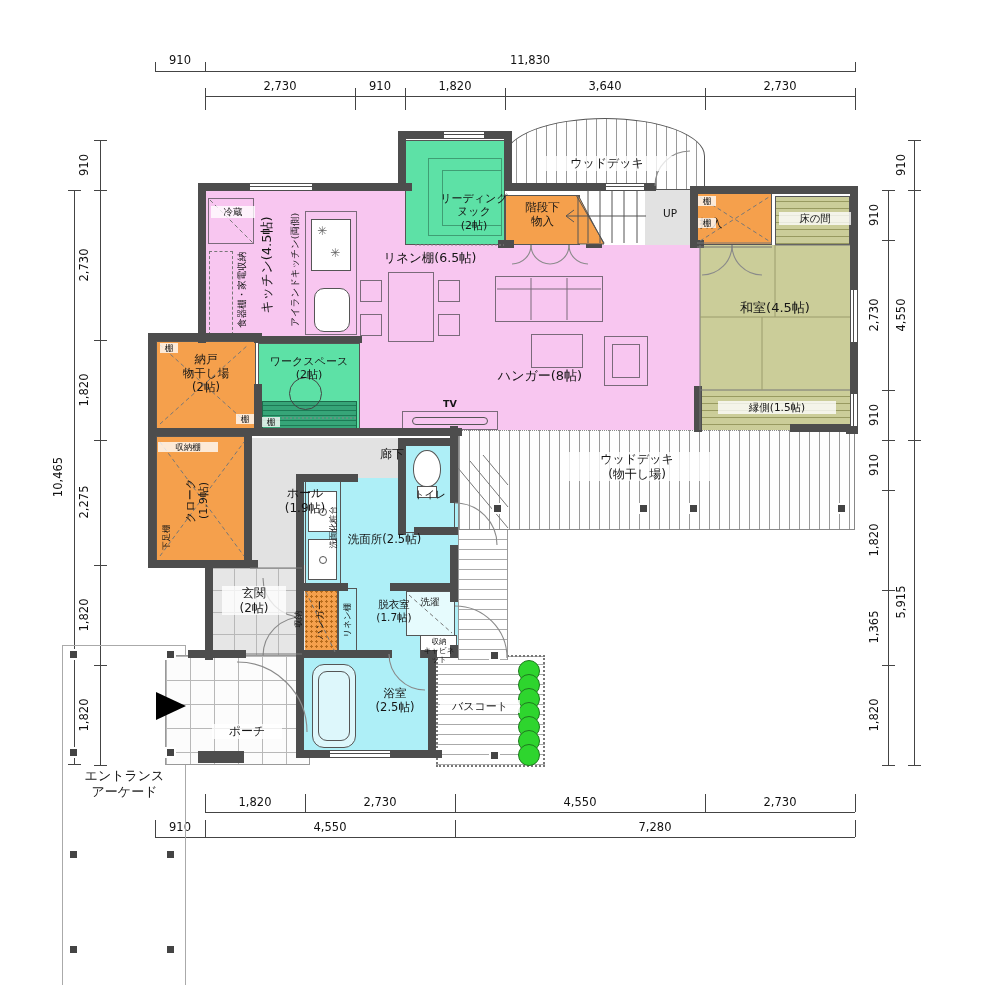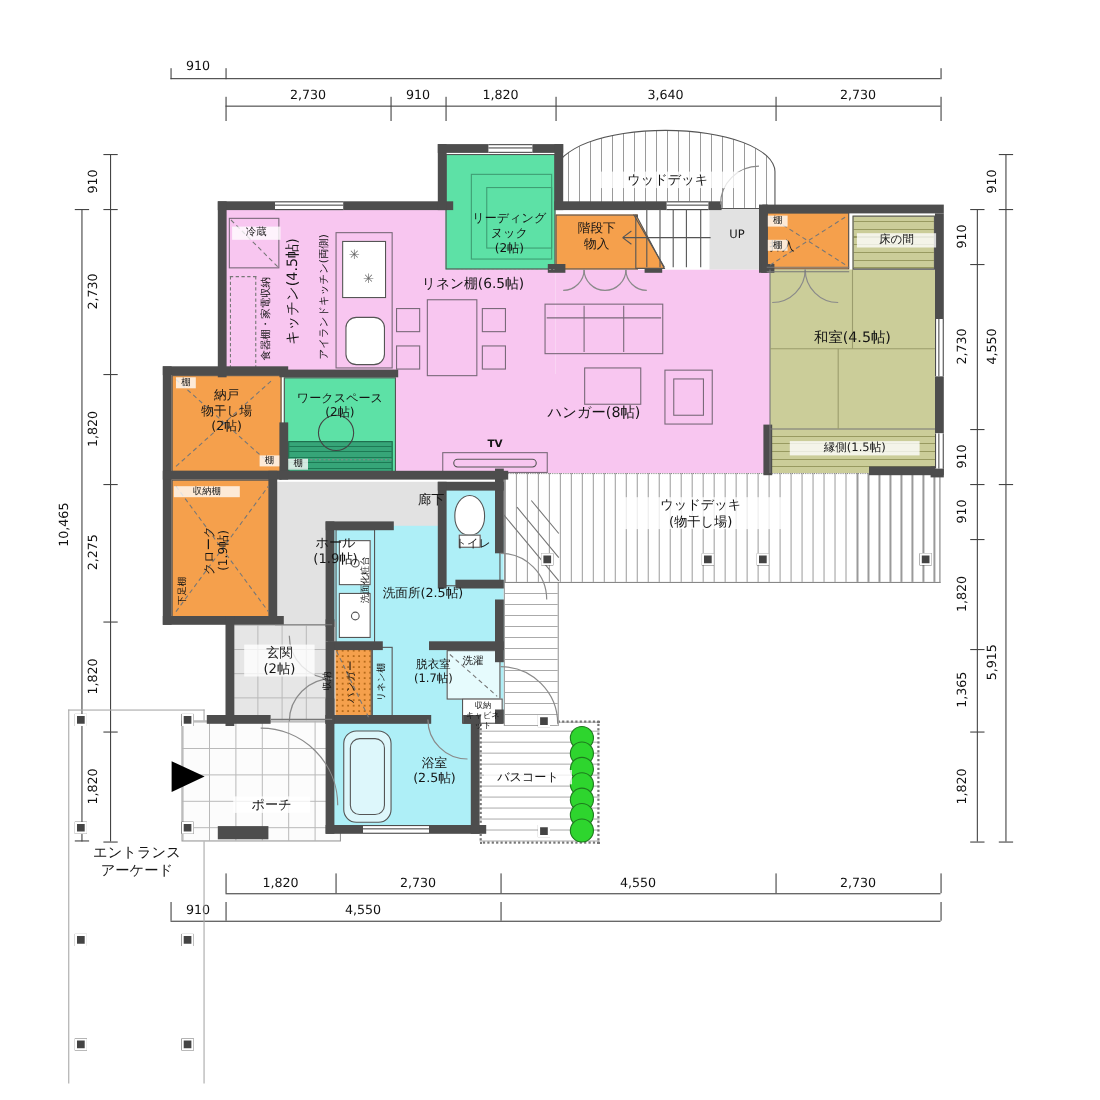--- a/index.html
+++ b/index.html
@@ -51,20 +51,21 @@
 </head>
 <body>
 
 <div class="stage">
 
   <div class="dline" style="left:155px;top:71px;width:700px;height:1px"></div>
   <div class="dline" style="left:155px;top:62px;width:1px;height:10px"></div>
   <div class="dline" style="left:205px;top:62px;width:1px;height:10px"></div>
   <div class="dline" style="left:855px;top:62px;width:1px;height:10px"></div>
   <div class="dl" style="left:155px;top:53px;width:50px">910</div>
+  <div class="dl" style="left:205px;top:53px;width:650px">11,830</div>
   <div class="dline" style="left:205px;top:96px;width:650px;height:1px"></div>
   <div class="dline" style="left:205px;top:88px;width:1px;height:22px"></div>
   <div class="dline" style="left:355px;top:88px;width:1px;height:22px"></div>
   <div class="dline" style="left:405px;top:88px;width:1px;height:22px"></div>
   <div class="dline" style="left:505px;top:88px;width:1px;height:22px"></div>
   <div class="dline" style="left:705px;top:88px;width:1px;height:22px"></div>
   <div class="dline" style="left:855px;top:88px;width:1px;height:22px"></div>
   <div class="dl" style="left:205px;top:79px;width:150px">2,730</div>
   <div class="dl" style="left:355px;top:79px;width:50px">910</div>
   <div class="dl" style="left:405px;top:79px;width:100px">1,820</div>
@@ -125,20 +126,21 @@
   <div class="dl" style="left:305px;top:795px;width:150px">2,730</div>
   <div class="dl" style="left:455px;top:795px;width:250px">4,550</div>
   <div class="dl" style="left:705px;top:795px;width:150px">2,730</div>
   <div class="dline" style="left:155px;top:837px;width:700px;height:1px"></div>
   <div class="dline" style="left:155px;top:820px;width:1px;height:17px"></div>
   <div class="dline" style="left:205px;top:820px;width:1px;height:17px"></div>
   <div class="dline" style="left:455px;top:820px;width:1px;height:17px"></div>
   <div class="dline" style="left:855px;top:820px;width:1px;height:17px"></div>
   <div class="dl" style="left:155px;top:820px;width:50px">910</div>
   <div class="dl" style="left:205px;top:820px;width:250px">4,550</div>
+  <div class="dl" style="left:455px;top:820px;width:400px">7,280</div>
 
   <div class="arcline" style="left:62px;top:645px;width:1px;height:340px"></div>
   <div class="arcline" style="left:185px;top:645px;width:1px;height:340px"></div>
   <div class="arcline" style="left:62px;top:645px;width:124px;height:1px"></div>
   <div class="post" style="left:68px;top:649px"></div>
   <div class="post" style="left:165px;top:649px"></div>
   <div class="post" style="left:68px;top:747px"></div>
   <div class="post" style="left:165px;top:747px"></div>
   <div class="post" style="left:68px;top:849px"></div>
   <div class="post" style="left:165px;top:849px"></div>
@@ -274,21 +276,21 @@
   <div class="wall" style="left:692px;top:240px;width:12px;height:8px;z-index:10"></div>
 
   <div class="win-h" style="left:250px;top:183px;width:62px;height:8px;z-index:11"></div>
   <div class="win-h" style="left:444px;top:131px;width:40px;height:8px;z-index:11"></div>
   <div class="win-h" style="left:606px;top:183px;width:38px;height:8px;z-index:11"></div>
   <div class="win-v" style="left:850px;top:290px;width:8px;height:52px;z-index:11"></div>
   <div class="win-v" style="left:850px;top:394px;width:8px;height:32px;z-index:11"></div>
   <div class="win-h" style="left:330px;top:750px;width:60px;height:8px;z-index:11"></div>
 
   <div class="lbl s12 halo" style="left:540px;top:156px;width:130px">ウッドデッキ</div>
-  <div class="lbl s11" style="left:405px;top:192px;width:116px">リーディング
+  <div class="lbl s11" style="left:416px;top:192px;width:116px">リーディング
 ヌック
 (2帖)</div>
   <div class="lbl s115" style="left:506px;top:200px;width:73px">階段下
 物入</div>
   <div class="lbl s10" style="left:650px;top:207px;width:40px">UP</div>
   <div class="lbl s115" style="left:683px;top:216px;width:56px">押入</div>
   <div class="lbl s8 halo" style="left:698px;top:196px;width:14px">棚</div>
   <div class="lbl s8 halo" style="left:698px;top:218px;width:14px">棚</div>
   <div class="lbl s10 halo" style="left:779px;top:212px;width:68px">床の間</div>
   <div class="lbl s13" style="left:700px;top:300px;width:150px">和室(4.5帖)</div>

